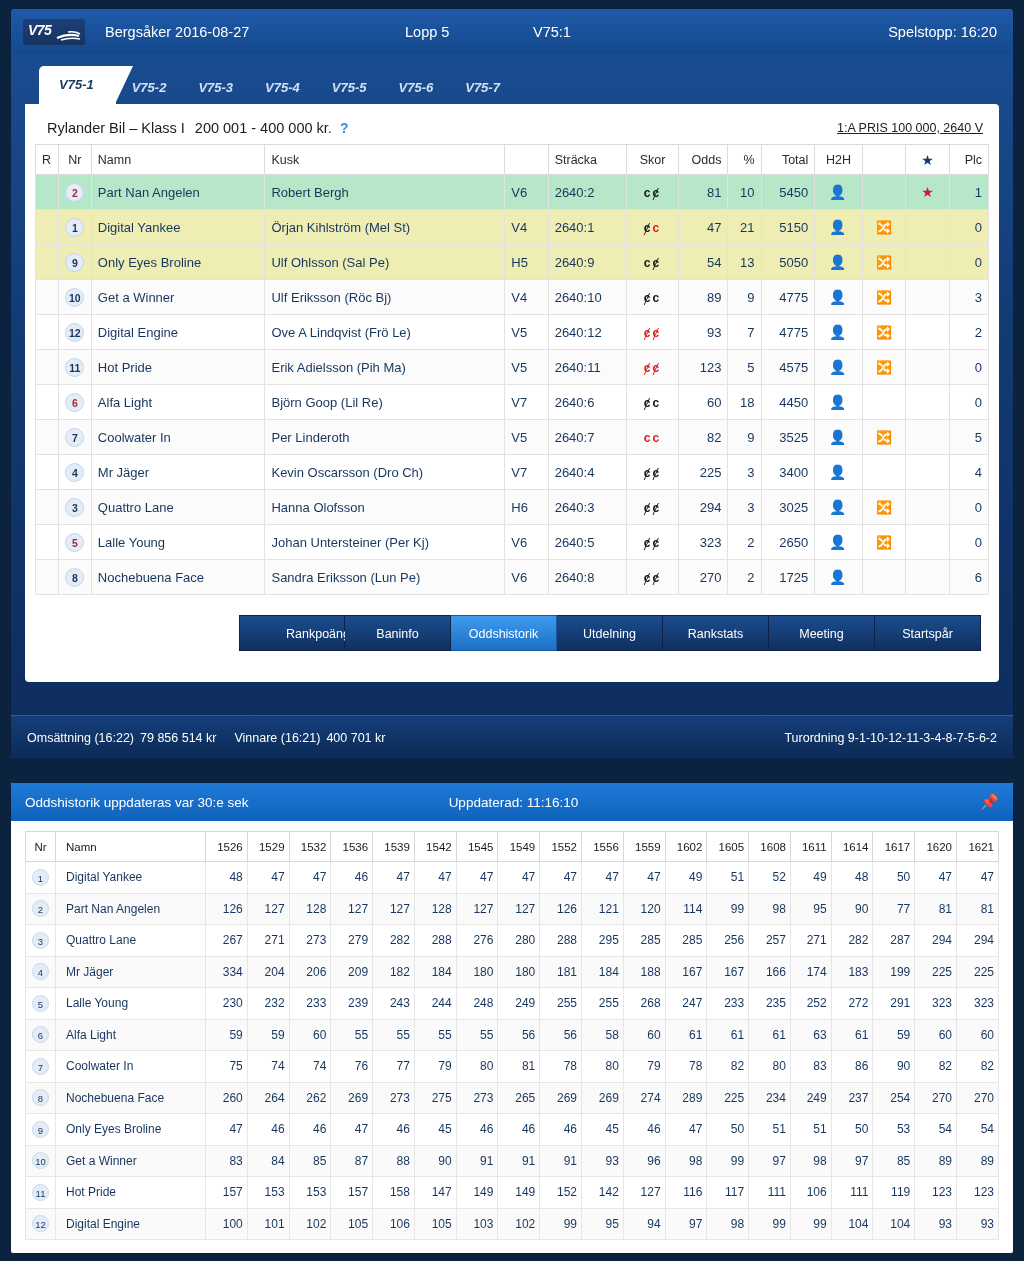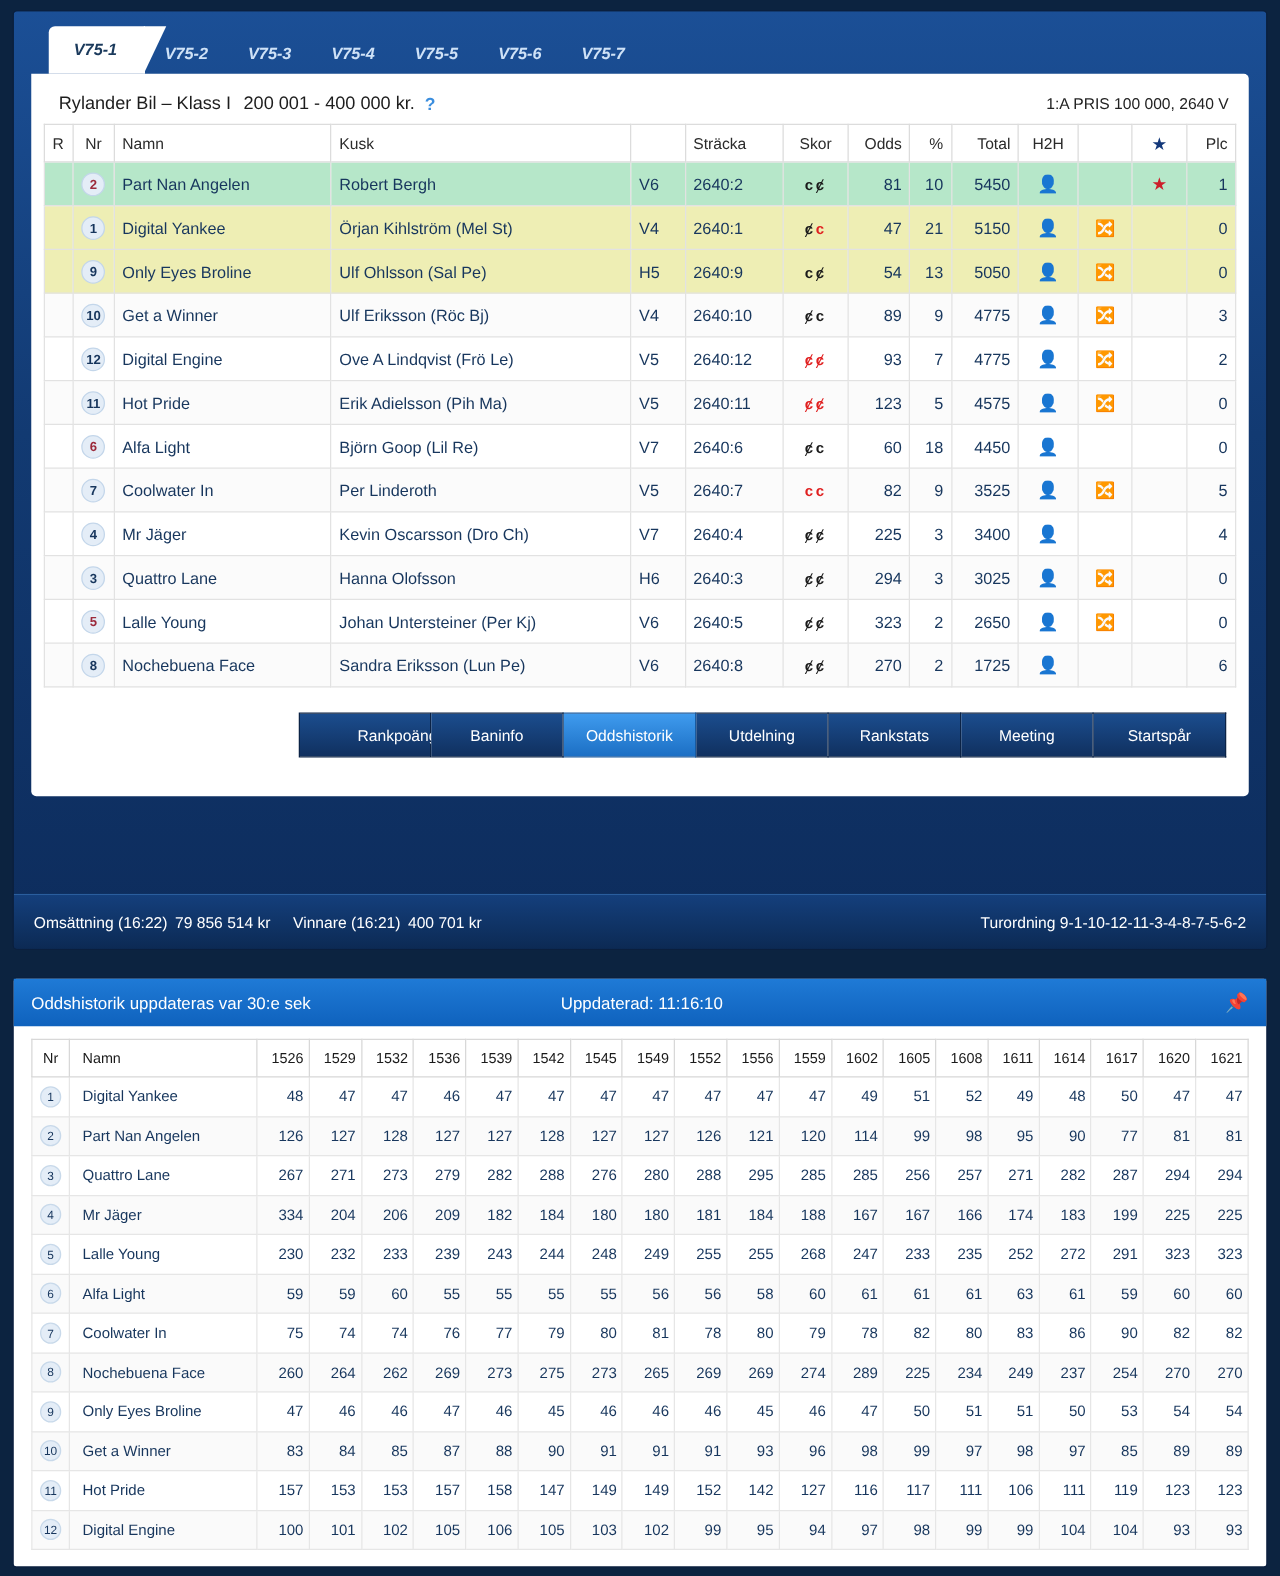--- a/index.html
+++ b/index.html
@@ -62,21 +62,21 @@
   }
   .card-head {
     display: flex; align-items: center; height: 32px;
     padding: 0 6px 0 12px; color: #1d1d1d; font-size: 14.5px;
   }
   .card-head .race-name { font-weight: normal; }
   .card-head .help {
     display: inline-block; margin-left: 8px; color: #3b8ede;
     font-weight: bold; font-size: 14px; cursor: pointer;
   }
-  .card-head .prize { margin-left: auto; font-size: 12.5px; color: #222; }
+  .card-head .prize { margin-left: auto; font-size: 12.5px; color: #222; text-decoration: underline; }
 
   
   table.startlist { width: 100%; border-collapse: collapse; font-size: 13px; }
   table.startlist th {
     font-weight: normal; color: #2b2b2b; font-size: 12.5px;
     border: 1px solid #dcdcdc; height: 30px; padding: 0 6px;
     background: #ffffff; text-align: left; vertical-align: middle;
   }
   table.startlist td {
     border: 1px solid #e2e2e2; height: 35px; padding: 0 6px;
@@ -173,20 +173,34 @@
     border-radius: 50%; background: #e4edf7; border: 1px solid #c8d9ea;
     font-size: 9.5px; text-align: center; color: #17365d;
   }
   .oh-wrap { padding: 10px 14px 0 14px; }
 </style>
 </head>
 <body>
 
 <div class="panel-top">
 
+  <div class="titlebar">
+    <div class="v75logo">
+      <span class="txt">V75</span>
+      <svg class="swoosh" viewBox="0 0 26 12">
+        <path d="M2 9 Q13 4 24 7" stroke="#ffffff" stroke-width="2" fill="none"></path>
+        <path d="M6 11 Q15 8 25 10" stroke="#ffffff" stroke-width="1.5" fill="none"></path>
+        <path d="M13 3 Q20 2 25 5" stroke="#ffffff" stroke-width="1.5" fill="none"></path>
+      </svg>
+    </div>
+    <div class="tb-track">Bergsåker 2016-08-27</div>
+    <div class="tb-lopp">Lopp 5</div>
+    <div class="tb-v75">V75:1</div>
+    <div class="tb-stop">Spelstopp: 16:20</div>
+  </div>
 
   <div class="tabs">
     <div class="tab active">V75-1</div>
     <div class="tab">V75-2</div>
     <div class="tab">V75-3</div>
     <div class="tab">V75-4</div>
     <div class="tab">V75-5</div>
     <div class="tab">V75-6</div>
     <div class="tab">V75-7</div>
   </div>

